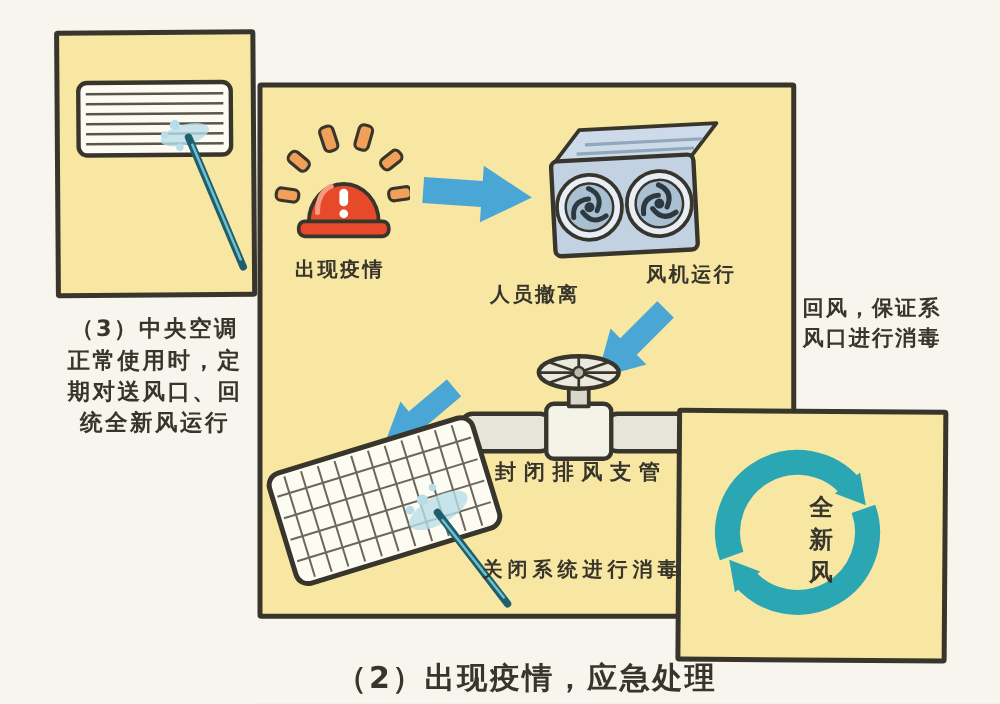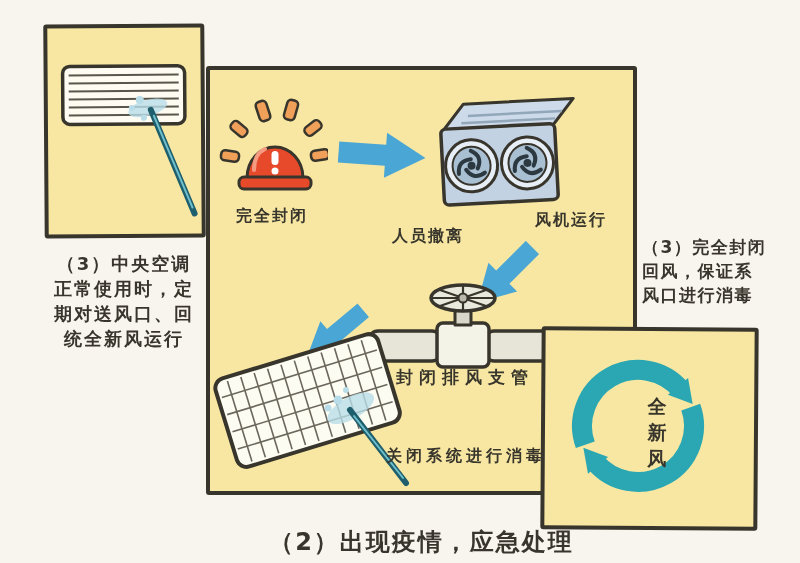--- a/index.html
+++ b/index.html
@@ -14,21 +14,21 @@
   .lbl{position:absolute;font-size:16px;letter-spacing:2px;white-space:nowrap;color:#38352c;}
   .cap{position:absolute;color:#38352c;}
   #caption-step1{left:28px;top:251px;width:192px;text-align:center;font-size:18px;line-height:25px;letter-spacing:2px;}
   #caption-step2{left:206px;top:505px;width:431px;text-align:center;font-size:24px;letter-spacing:2px;margin-top:21px;}
   #caption-step3{left:642px;top:235px;width:150px;font-size:17px;line-height:24px;letter-spacing:1.5px;}
   
   #alarm-icon{left:8px;top:24px;}
   #label-epidemic{left:26px;top:136px;}
   #arrow-1{left:128px;top:58px;transform:rotate(4deg);}
   #fan-icon{left:220px;top:20px;}
-  #label-fan{left:325px;top:140px;}
+  #label-fan{left:307px;top:140px;}
   #label-evacuate{left:182px;top:156px;}
   #arrow-2{left:256px;top:180px;transform:rotate(135deg);}
   #valve-icon{left:156px;top:203px;}
   #label-valve{left:186px;top:296px;font-size:17px;letter-spacing:6px;text-align:right;}
   #arrow-3{left:88px;top:240px;transform:rotate(140deg);}
   #grille-icon{left:0px;top:250px;}
   #label-shutdown{left:176px;top:376px;letter-spacing:4px;}
   
   #recycle-icon{left:0px;top:0px;}
   #label-freshair{position:absolute;left:100px;top:62px;width:24px;font-size:19px;line-height:26px;
@@ -84,21 +84,21 @@
       <rect class="ray" x="-10" y="-5.5" width="20" height="11" rx="4" transform="translate(45,17) rotate(72)"></rect>
       <rect class="ray" x="-10" y="-5.5" width="20" height="11" rx="4" transform="translate(73,16) rotate(106)"></rect>
       <rect class="ray" x="-9" y="-5" width="18" height="10" rx="4" transform="translate(95,34) rotate(142)"></rect>
       <rect class="ray" x="-9" y="-5" width="18" height="10" rx="4" transform="translate(102,61) rotate(172)"></rect>
       <path d="M 29 84 A 28 31 0 0 1 85 84 Z" fill="#e64a2a" class="outline" stroke-width="3"></path>
       <rect x="21" y="83" width="72" height="12" rx="5" fill="#e64a2a" class="outline" stroke-width="3"></rect>
       <path d="M 36 76 Q 36 60 47 55" fill="none" stroke="#f59b82" stroke-width="4" stroke-linecap="round"></path>
       <rect x="53.5" y="57" width="7" height="14" rx="3.5" fill="#ffffff"></rect>
       <circle cx="57" cy="77" r="3.5" fill="#ffffff"></circle>
     </svg>
-    <div class="lbl" id="label-epidemic">完全封闭</div>
+    <div class="lbl" id="label-epidemic">出现疫情</div>
 
     <svg class="icon" id="arrow-1" width="88" height="54" viewBox="0 0 100 62">
       <polygon class="flow" points="0,19 54,19 54,5 100,31 54,57 54,43 0,43"></polygon>
     </svg>
 
     <svg class="icon" id="fan-icon" width="152" height="128" viewBox="0 0 152 128">
       <g transform="rotate(-3 76 64)">
         <polygon points="14,38 36,12 146,12 124,38" fill="#ccdae9" class="outline" stroke-width="3"></polygon>
         <line x1="40" y1="24" x2="134" y2="24" stroke="#92a7ba" stroke-width="2.5"></line>
         <line x1="33" y1="31" x2="127" y2="31" stroke="#92a7ba" stroke-width="2.5"></line>
@@ -168,21 +168,20 @@
       <circle class="mist" cx="136" cy="70" r="3"></circle>
       <line class="wand" x1="140" y1="90" x2="196" y2="163"></line>
       <line class="wand-hl" x1="144" y1="96" x2="193" y2="158"></line>
     </svg>
     <div class="lbl" id="label-shutdown">关闭系统进行消毒</div>
   </div>
 
   <div class="cap" id="caption-step2">（2）出现疫情，应急处理</div>
 
   <div class="cap" id="caption-step3">
-    <div>（3）完全封闭</div>
     <div>回风，保证系</div>
     <div>风口进行消毒</div>
   </div>
 
   <div class="panel" id="panel-recycle">
     <svg class="icon" id="recycle-icon" width="209" height="195" viewBox="0 0 209 195">
       <path class="teal" d="M 40.4 114.2 A 56 56 0 0 1 135.9 59.0"></path>
       <polygon class="tealhead" points="147.5,72.8 122.7,63.6 142.7,46.8"></polygon>
       <path class="teal" d="M 145.6 75.8 A 56 56 0 0 1 50.1 131.0"></path>
       <polygon class="tealhead" points="38.5,117.2 63.3,126.4 43.3,143.2"></polygon>

